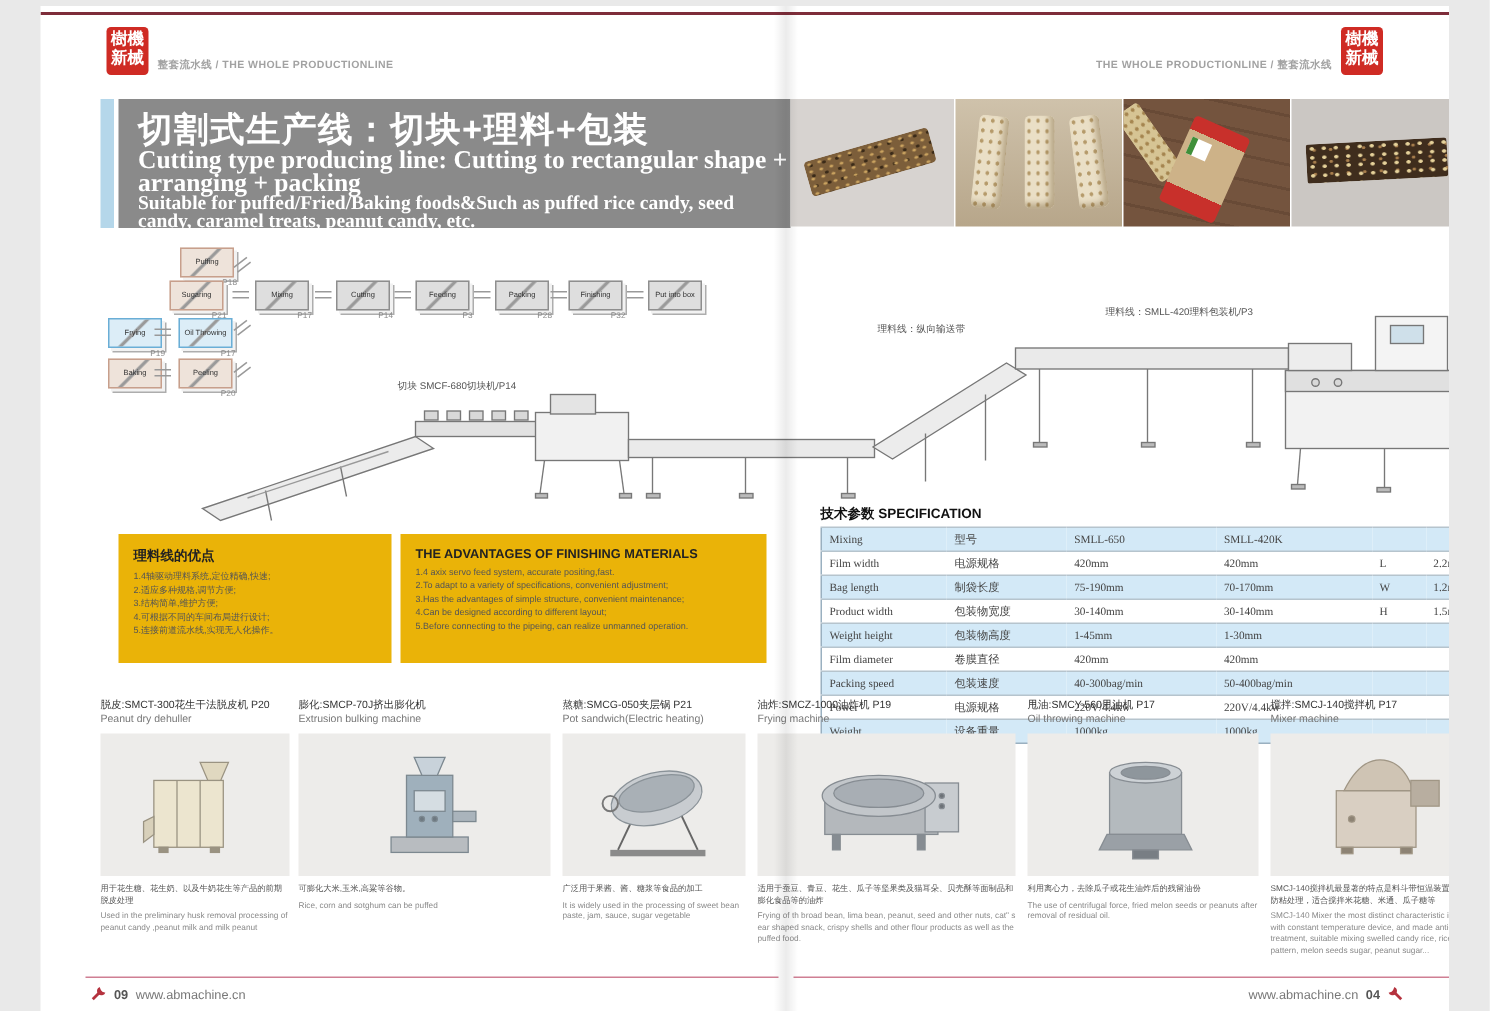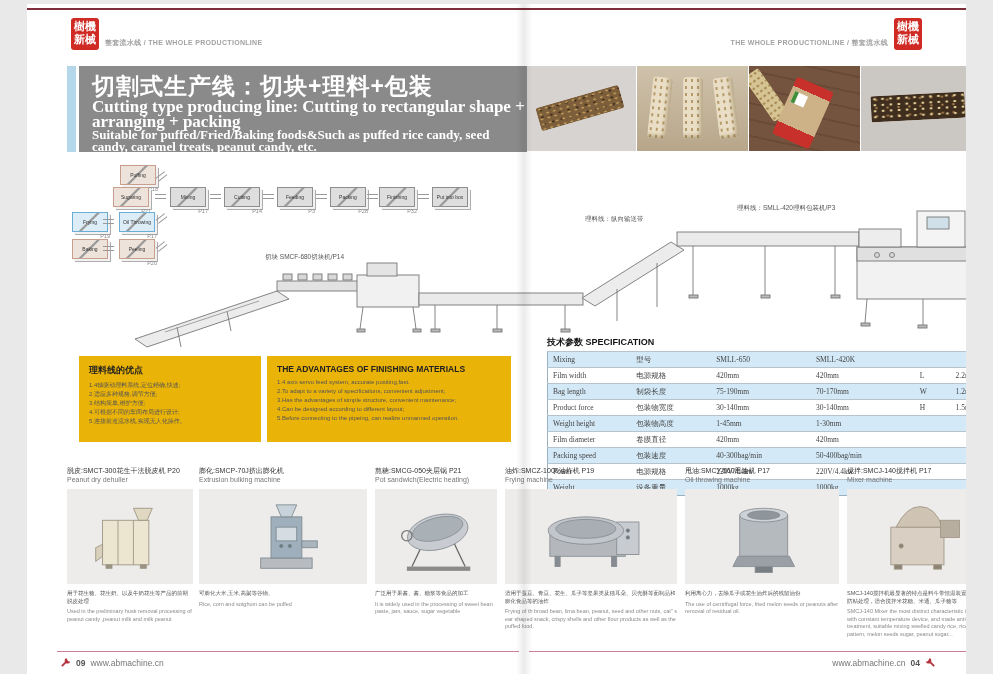--- a/index.html
+++ b/index.html
@@ -310,21 +310,21 @@
           </tr>
           <tr class="blue" data-name="spec-row">
             <td data-name="spec-cell">Bag length</td>
             <td data-name="spec-cell">制袋长度</td>
             <td data-name="spec-cell">75-190mm</td>
             <td data-name="spec-cell">70-170mm</td>
             <td data-name="spec-cell">W</td>
             <td data-name="spec-cell">1.2m</td>
           </tr>
           <tr data-name="spec-row">
-            <td data-name="spec-cell">Product force</td>
+            <td data-name="spec-cell">Product width</td>
             <td data-name="spec-cell">包装物宽度</td>
             <td data-name="spec-cell">30-140mm</td>
             <td data-name="spec-cell">30-140mm</td>
             <td data-name="spec-cell">H</td>
             <td data-name="spec-cell">1.5m</td>
           </tr>
           <tr class="blue" data-name="spec-row">
             <td data-name="spec-cell">Weight height</td>
             <td data-name="spec-cell">包装物高度</td>
             <td data-name="spec-cell">1-45mm</td>

